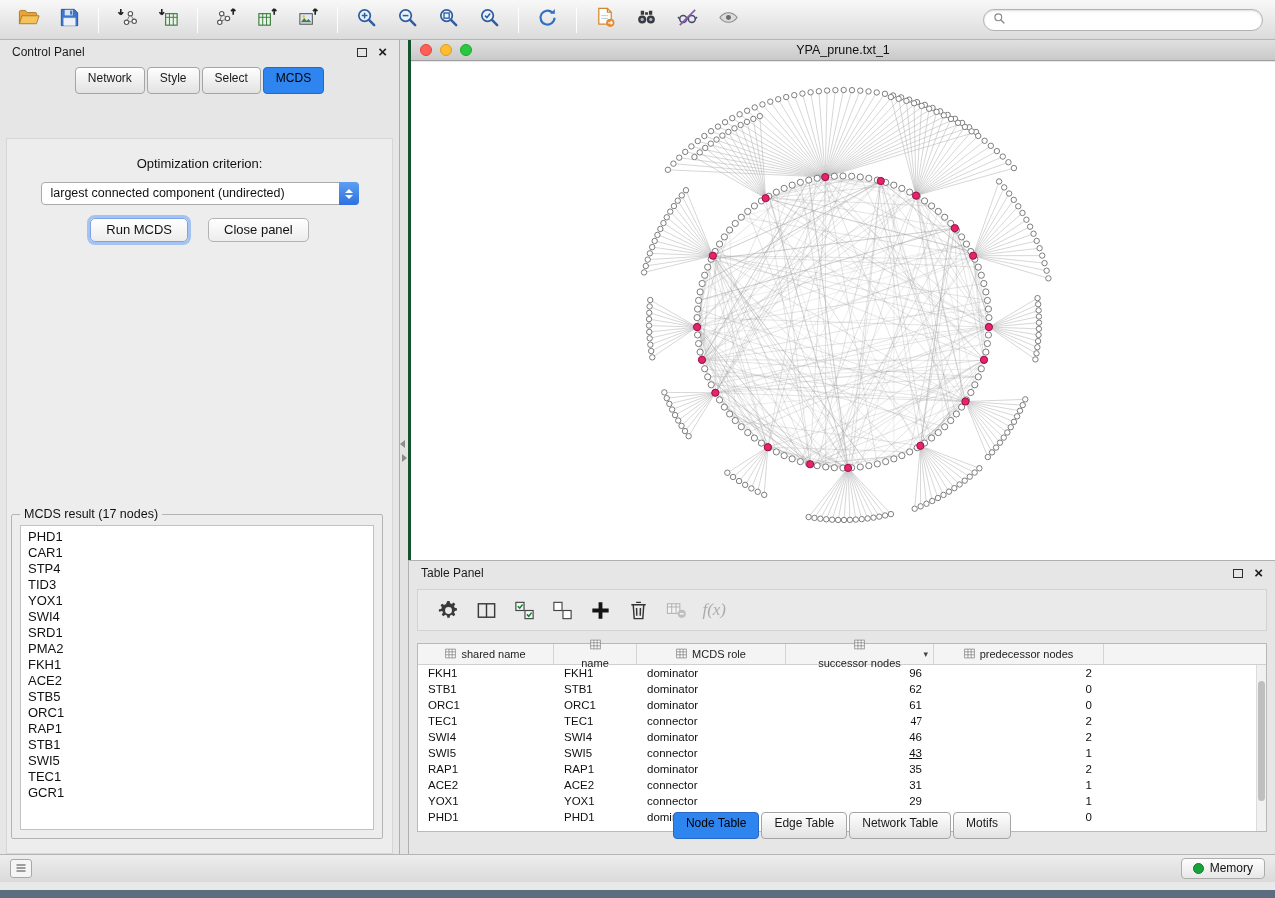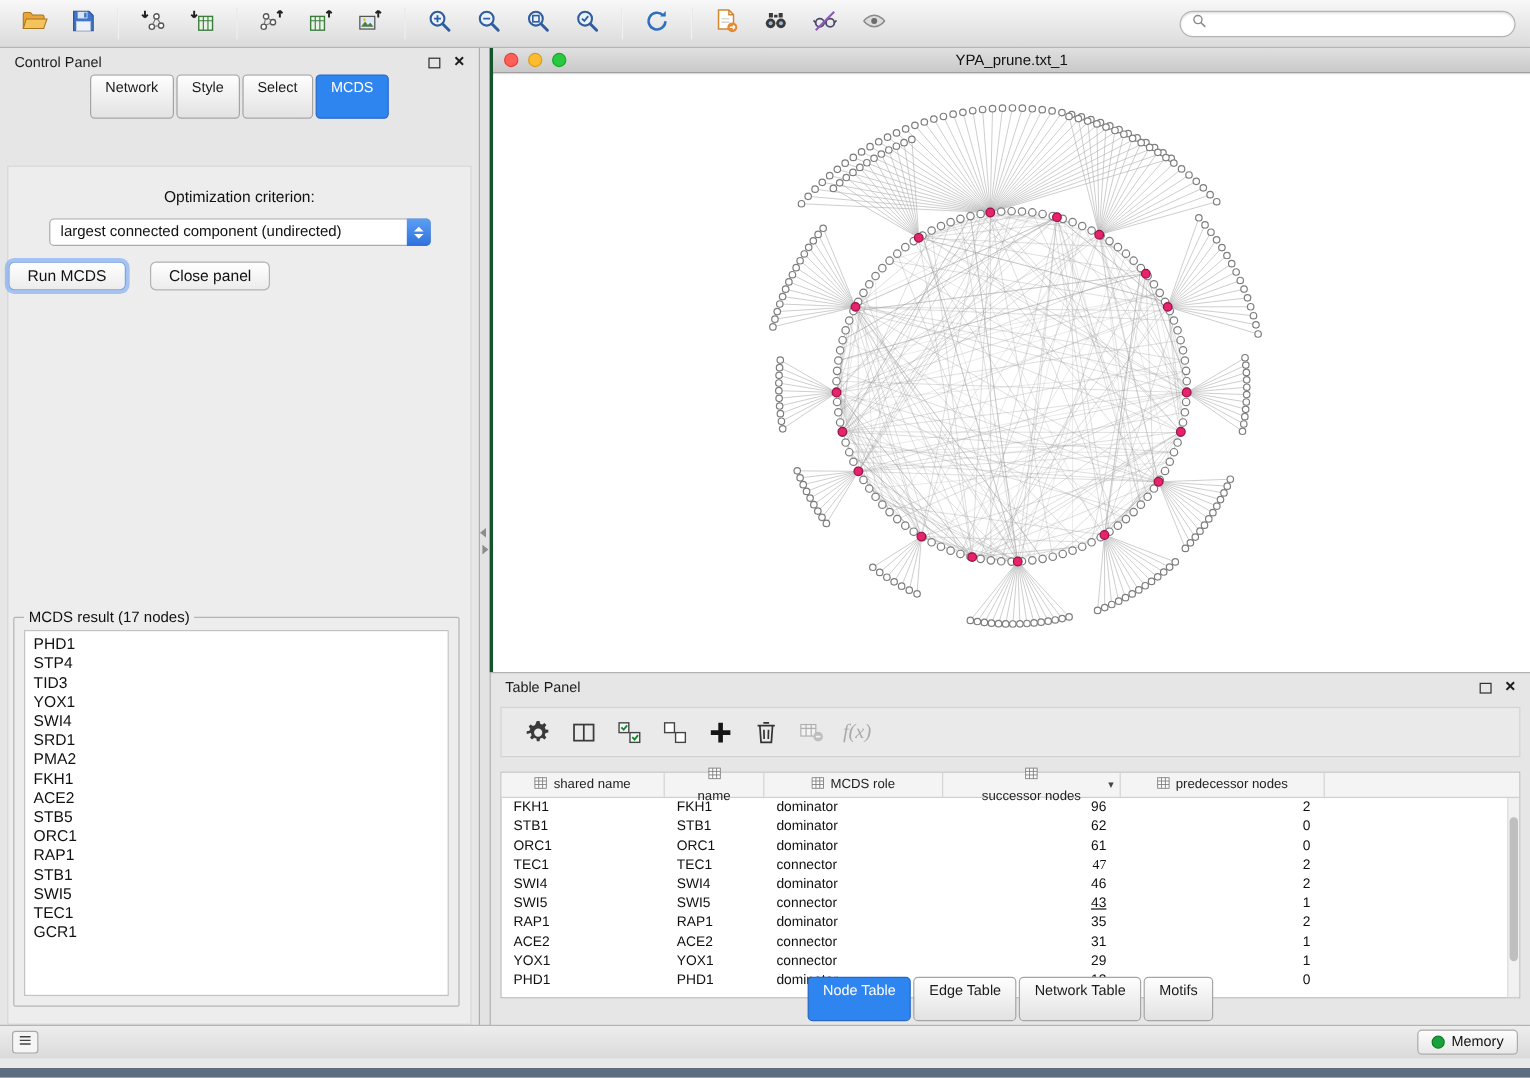--- a/index.html
+++ b/index.html
@@ -16,30 +16,30 @@
   .search-box{margin-left:auto;width:280px;height:22px;background:#fff;border:1px solid #b3b3b3;border-radius:12px;display:flex;align-items:center;padding:0 9px;box-shadow:inset 0 1px 2px rgba(0,0,0,.14);}
   .search-input{border:none;outline:none;flex:1;font-size:12px;background:transparent;margin-left:5px;font-family:inherit;}
 
   
   .control-panel{position:absolute;top:40px;left:0;width:400px;bottom:28px;background:#e6e6e6;border-right:1px solid #aeaeae;}
   .panel-header{display:flex;align-items:center;height:24px;padding:0 12px;font-size:12px;color:#1c1c1c;}
   .panel-btns{margin-left:auto;display:flex;align-items:center;gap:11px;}
   .float-btn{width:10px;height:9px;border:1.6px solid #2e2e2e;display:inline-block;}
   .close-btn{font-size:15px;font-weight:bold;color:#1c1c1c;line-height:10px;}
   .cp-tabs{display:flex;justify-content:center;align-items:center;height:32px;}
-  .tab-btn{font-family:inherit;font-size:12px;padding:3px 12px 18px;border:1px solid #a5a5a5;background:linear-gradient(#fefefe,#e2e2e2);color:#1a1a1a;border-radius:4px;margin:6px 1px;cursor:default;}
-  .tab-btn.active{background:#2f85ef;border-color:#2767c6;color:#ffffff;}
+  .tab-btn{font-family:inherit;font-size:12px;padding:3px 12px 8px;border:1px solid #a5a5a5;background:linear-gradient(#fefefe,#e2e2e2);color:#1a1a1a;border-radius:4px;margin:18px 1px;cursor:default;}
+  .tab-btn.active{background:#2f85ef;border-color:#2767c6;color:#000000;}
   .cp-body{position:absolute;left:6px;right:6px;top:98px;bottom:8px;background:#ededed;border:1px solid #d6d6d6;}
   .opt-label{text-align:center;margin-top:17px;font-size:13px;color:#111;}
   .dropdown{position:relative;width:318px;height:23px;margin:11px auto 0;background:#fff;border:1px solid #ababab;border-radius:4px;font-size:12.5px;line-height:21px;padding-left:9px;white-space:nowrap;}
   .dd-cap{position:absolute;right:-1px;top:-1px;width:20px;height:23px;background:linear-gradient(#5d9ff3,#2e71dd);border-radius:0 4px 4px 0;display:flex;flex-direction:column;align-items:center;justify-content:center;gap:2px;}
   .dd-cap i{display:block;width:0;height:0;border-left:4px solid transparent;border-right:4px solid transparent;}
   .dd-cap i.up{border-bottom:4px solid #fff;}
   .dd-cap i.down{border-top:4px solid #fff;}
-  .cp-buttons{display:flex;gap:20px;margin-top:13px;}
+  .cp-buttons{display:flex;justify-content:center;gap:20px;margin-top:13px;}
   .mac-btn{font-family:inherit;font-size:13px;color:#111;padding:3px 15px 4px;background:linear-gradient(#ffffff,#ececec);border:1px solid #b3b3b3;border-radius:5px;cursor:default;}
   .mac-btn.focused{border-color:#7aa4ea;box-shadow:0 0 0 3px rgba(116,166,243,.6);}
   .result-box{position:absolute;left:4px;right:9px;top:368px;bottom:14px;border:1px solid #b4b4b4;border-radius:2px;}
   .result-box legend{font-size:12.5px;color:#111;padding:0 4px;margin-left:8px;}
   .result-list{position:absolute;left:8px;right:8px;top:4px;bottom:8px;background:#fff;border:1px solid #c2c2c2;font-size:13px;line-height:16px;padding:3px 0;overflow:hidden;}
   .result-item{padding-left:7px;}
 
   
   .v-divider{position:absolute;left:400px;width:8px;top:40px;bottom:28px;background:#e3e3e3;}
   .split-arrow{position:absolute;width:0;height:0;border:4px solid transparent;}
@@ -248,20 +248,21 @@
           </span>
       </div>
       <div class="cp-buttons">
         <button class="mac-btn focused">Run MCDS</button>
         <button class="mac-btn">Close panel</button>
       </div>
       <fieldset class="result-box">
         <legend>MCDS result (17 nodes)</legend>
         <div class="result-list" id="result-list">
             <div class="result-item">PHD1</div>
+            <div class="result-item">CAR1</div>
             <div class="result-item">STP4</div>
             <div class="result-item">TID3</div>
             <div class="result-item">YOX1</div>
             <div class="result-item">SWI4</div>
             <div class="result-item">SRD1</div>
             <div class="result-item">PMA2</div>
             <div class="result-item">FKH1</div>
             <div class="result-item">ACE2</div>
             <div class="result-item">STB5</div>
             <div class="result-item">ORC1</div>

